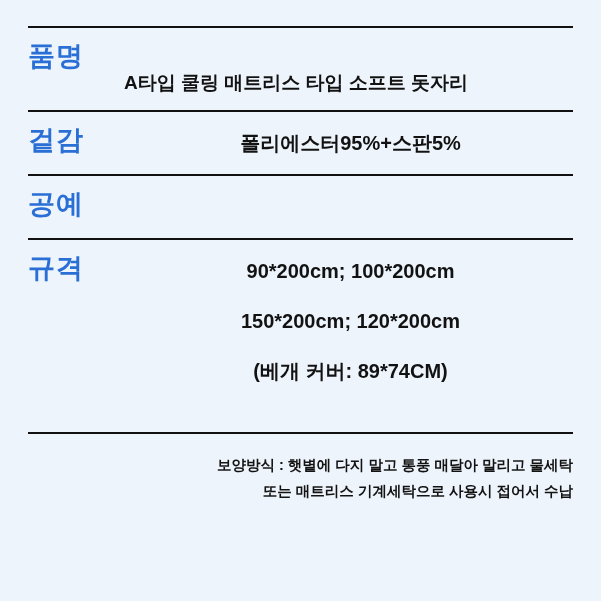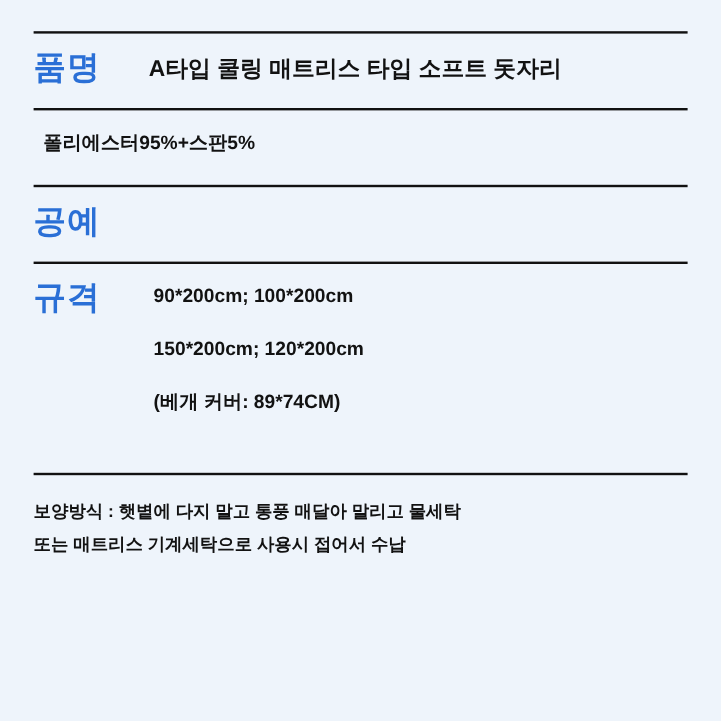--- a/index.html
+++ b/index.html
@@ -35,46 +35,47 @@
     flex: 0 0 92px;
     color: #2a6fd6;
     font-weight: bold;
     font-size: 27px;
     letter-spacing: 1px;
     line-height: 1.25;
     white-space: nowrap;
   }
   .row-value {
     flex: 1 1 auto;
-    text-align: left;
+    text-align: center;
     color: #121212;
-    font-size: 16px;
+    font-size: 20px;
     font-weight: bold;
     line-height: 1.5;
     padding-left: 8px;
     padding-top: 4px;
   }
   .row-value.name {
     font-size: 19px;
     text-align: left;
     padding-left: 4px;
+    margin-top: 25px;
   }
   .row-value .line {
     display: block;
     white-space: nowrap;
   }
   .row-value .line + .line {
     margin-top: 20px;
   }
   .spec-row.size {
     padding-bottom: 46px;
   }
   .footer {
     padding: 18px 0 0 0;
-    text-align: left;
+    text-align: right;
     color: #121212;
     font-size: 14.5px;
     font-weight: bold;
     line-height: 1.85;
   }
   .footer .fline {
     display: block;
     white-space: nowrap;
   }
 </style>
@@ -84,20 +85,21 @@
 <div class="spec-sheet">
 
   <div class="spec-row first">
     <div class="row-label">품명</div>
     <div class="row-value name">
       <span class="line">A타입 쿨링 매트리스 타입 소프트 돗자리</span>
     </div>
   </div>
 
   <div class="spec-row">
+    <div class="row-label">겉감</div>
     <div class="row-value">
       <span class="line">폴리에스터95%+스판5%</span>
     </div>
   </div>
 
   <div class="spec-row">
     <div class="row-label">공예</div>
   </div>
 
   <div class="spec-row size">

